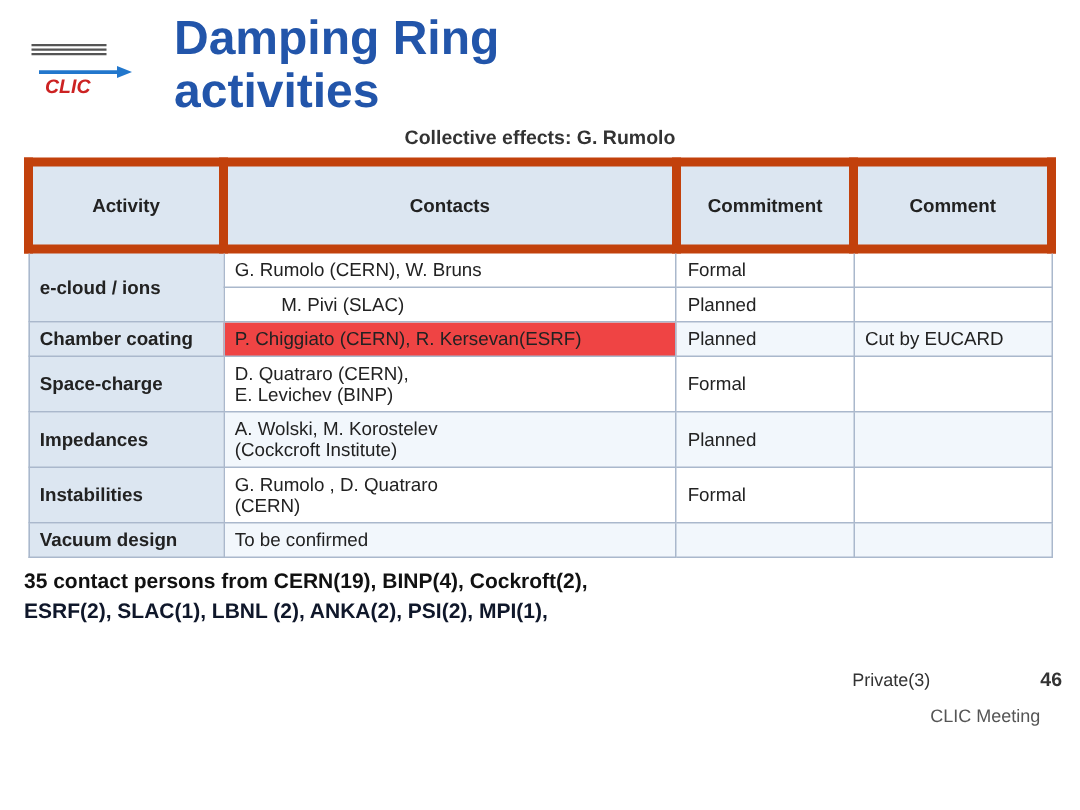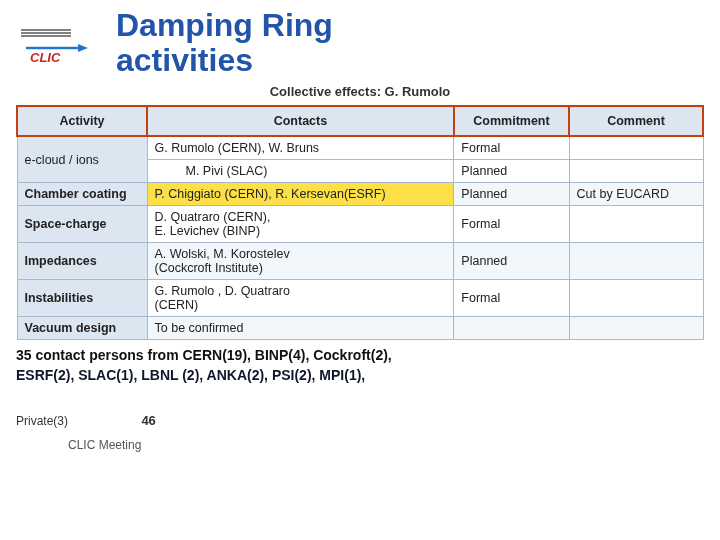--- a/index.html
+++ b/index.html
@@ -65,22 +65,22 @@
     }
 
     table {
       width: 100%;
       border-collapse: collapse;
       font-size: 12.5px;
     }
 
     table th {
       background: #dce6f1;
-      border: 2px solid #c2410c;
-      padding: 7px 7px;
+      border: 6px solid #c2410c;
+      padding: 19px 7px;
       text-align: center;
       font-weight: bold;
       color: #222;
     }
 
     table td {
       border: 1px solid #aab8cc;
       padding: 4px 7px;
       vertical-align: middle;
       color: #222;
@@ -95,23 +95,23 @@
     
     .footer-text {
       padding: 6px 4px 0 16px;
       font-size: 13.5px;
       color: #222;
       line-height: 1.4;
     }
 
     .footer-bottom {
       display: flex;
-      justify-content: flex-start;
+      justify-content: flex-end;
       align-items: center;
-      padding: 4px 28px 0 16px;
+      padding: 4px 12px 0 16px;
       font-size: 12px;
       color: #444;
     }
   </style>
 </head>
 <body>
 
 <div class="header">
   <div class="header-left">
 
@@ -145,33 +145,33 @@
     <thead>
       <tr>
         <th>Activity</th>
         <th>Contacts</th>
         <th>Commitment</th>
         <th>Comment</th>
       </tr>
     </thead>
     <tbody id="table-body">
     <tr style="background: rgb(255, 255, 255);">
-          <td class="row-activity" rowspan="2" style="background: rgb(220, 230, 241); font-weight: normal;">e-cloud / ions</td>
+          <td class="row-activity" rowspan="2" style="background: rgb(220, 230, 241); font-weight: bold;">e-cloud / ions</td>
           <td style="white-space: pre-line; background: rgb(255, 255, 255);">G. Rumolo (CERN), W. Bruns</td>
           <td style="background: rgb(255, 255, 255);">Formal</td>
           <td style="background: rgb(255, 255, 255);"></td>
         </tr>
         <tr style="background: rgb(255, 255, 255);">
           <td style="white-space: pre-line; background: rgb(255, 255, 255); padding-left: 38px;">M. Pivi (SLAC)</td>
           <td style="background: rgb(255, 255, 255);">Planned</td>
           <td style="background: rgb(255, 255, 255);"></td>
         </tr>
         <tr style="background: rgb(242, 247, 252);">
           <td class="row-activity" style="background: rgb(220, 230, 241); font-weight: bold;">Chamber coating</td>
-          <td style="white-space: pre-line; background: #fde047;">P. Chiggiato (CERN), R. Kersevan(ESRF)</td>
+          <td style="white-space: pre-line; background: #ef4444;">P. Chiggiato (CERN), R. Kersevan(ESRF)</td>
           <td style="background: rgb(242, 247, 252);">Planned</td>
           <td style="background: rgb(242, 247, 252);">Cut by EUCARD</td>
         </tr>
         <tr style="background: rgb(255, 255, 255);">
           <td class="row-activity" style="background: rgb(220, 230, 241); font-weight: bold;">Space-charge</td>
           <td style="white-space: pre-line; background: rgb(255, 255, 255);">D. Quatraro (CERN),
 E. Levichev (BINP)</td>
           <td style="background: rgb(255, 255, 255);">Formal</td>
           <td style="background: rgb(255, 255, 255);"></td>
         </tr>

